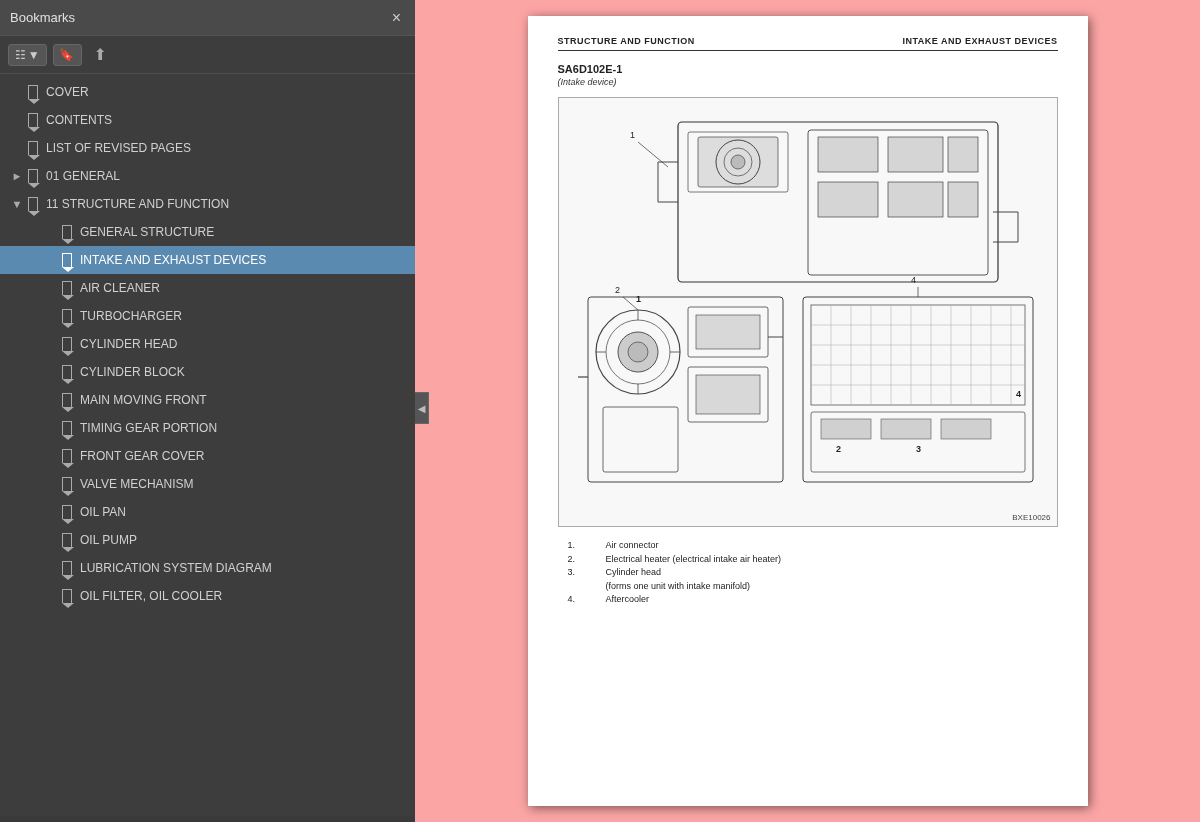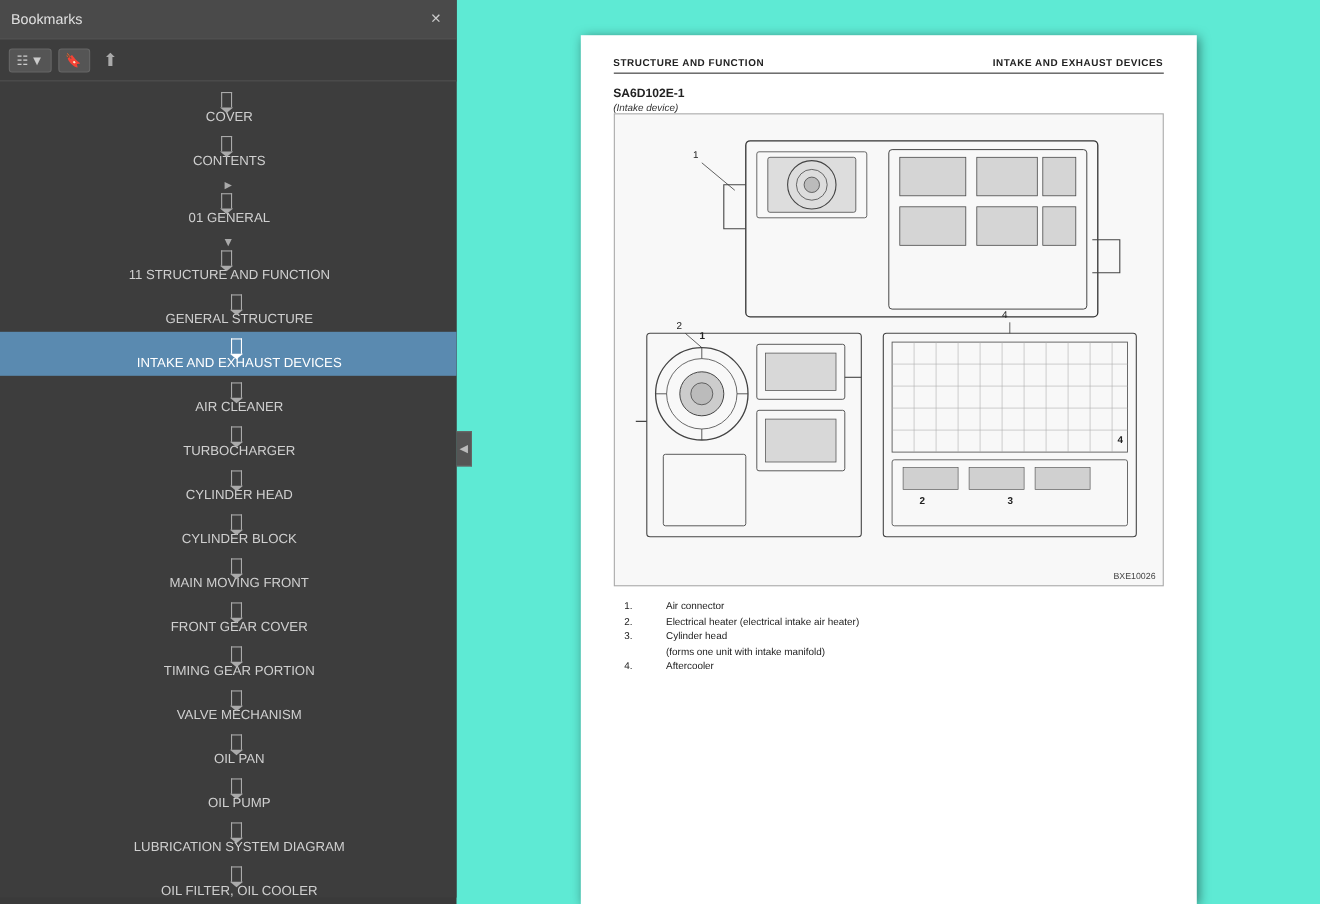--- a/index.html
+++ b/index.html
@@ -98,21 +98,20 @@
 
     .bookmark-item {
       display: flex;
       align-items: center;
       padding: 5px 8px 5px 10px;
       cursor: pointer;
       color: #d0d0d0;
       font-size: 12px;
       white-space: nowrap;
       min-height: 28px;
-      flex-direction: column;
     }
     .bookmark-item.active {
       background: #5a8ab0;
       color: #fff;
     }
 
     .bookmark-icon {
       width: 14px;
       min-width: 14px;
       height: 16px;
@@ -153,21 +152,21 @@
       width: 14px;
       min-width: 14px;
       color: #aaa;
       font-size: 11px;
       display: flex;
       align-items: center;
       justify-content: center;
       margin-right: 2px;
     }
 
-    .indent-1 { padding-left: 28px; }
+    .indent-1 { padding-left: 44px; }
 
     
     .panel-toggle {
       position: absolute;
       right: -14px;
       top: 50%;
       transform: translateY(-50%);
       width: 14px;
       height: 32px;
       background: #555;
@@ -178,23 +177,23 @@
       align-items: center;
       justify-content: center;
       z-index: 10;
       color: #bbb;
       font-size: 10px;
     }
 
     
     .document-panel {
       flex: 1;
-      background: #5eead4;
-      display: flex;
-      align-items: flex-end;
+      background: #fca5a5;
+      display: flex;
+      align-items: center;
       justify-content: center;
       overflow: hidden;
     }
 
     .page-container {
       width: 560px;
       height: 790px;
       background: #fff;
       box-shadow: 2px 2px 10px rgba(0,0,0,0.5);
       padding: 20px 30px;
@@ -228,20 +227,21 @@
     .model-name {
       font-size: 11px;
       font-weight: bold;
       color: #222;
       margin-bottom: 2px;
     }
 
     .model-subtitle {
       font-size: 9px;
       color: #333;
+      margin-bottom: 10px;
       font-style: italic;
     }
 
     .diagram-container {
       border: 1px solid #aaa;
       margin-bottom: 12px;
       background: #f8f8f8;
       display: flex;
       flex-direction: column;
       align-items: center;
@@ -348,20 +348,27 @@
         <span>COVER</span>
       </div>
       <div class="bookmark-item">
         <span class="expand-icon"></span>
         <span class="bookmark-icon">
           <span class="ribbon-icon"></span>
         </span>
         <span>CONTENTS</span>
       </div>
       <div class="bookmark-item">
+        <span class="expand-icon"></span>
+        <span class="bookmark-icon">
+          <span class="ribbon-icon"></span>
+        </span>
+        <span>LIST OF REVISED PAGES</span>
+      </div>
+      <div class="bookmark-item">
         <span class="expand-icon">►</span>
         <span class="bookmark-icon">
           <span class="ribbon-icon"></span>
         </span>
         <span>01 GENERAL</span>
       </div>
       <div class="bookmark-item">
         <span class="expand-icon">▼</span>
         <span class="bookmark-icon">
           <span class="ribbon-icon"></span>
@@ -415,28 +422,28 @@
         <span class="bookmark-icon">
           <span class="ribbon-icon"></span>
         </span>
         <span>MAIN MOVING FRONT</span>
       </div>
       <div class="bookmark-item indent-1">
         <span class="expand-icon"></span>
         <span class="bookmark-icon">
           <span class="ribbon-icon"></span>
         </span>
+        <span>TIMING GEAR PORTION</span>
+      </div>
+      <div class="bookmark-item indent-1">
+        <span class="expand-icon"></span>
+        <span class="bookmark-icon">
+          <span class="ribbon-icon"></span>
+        </span>
         <span>FRONT GEAR COVER</span>
-      </div>
-      <div class="bookmark-item indent-1">
-        <span class="expand-icon"></span>
-        <span class="bookmark-icon">
-          <span class="ribbon-icon"></span>
-        </span>
-        <span>TIMING GEAR PORTION</span>
       </div>
       <div class="bookmark-item indent-1">
         <span class="expand-icon"></span>
         <span class="bookmark-icon">
           <span class="ribbon-icon"></span>
         </span>
         <span>VALVE MECHANISM</span>
       </div>
       <div class="bookmark-item indent-1">
         <span class="expand-icon"></span>

